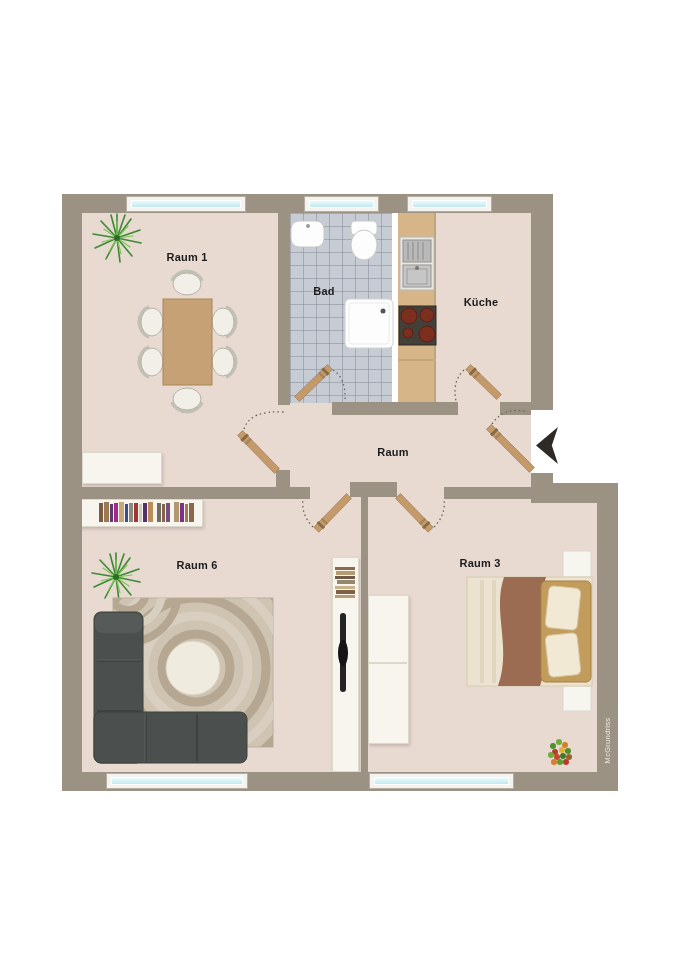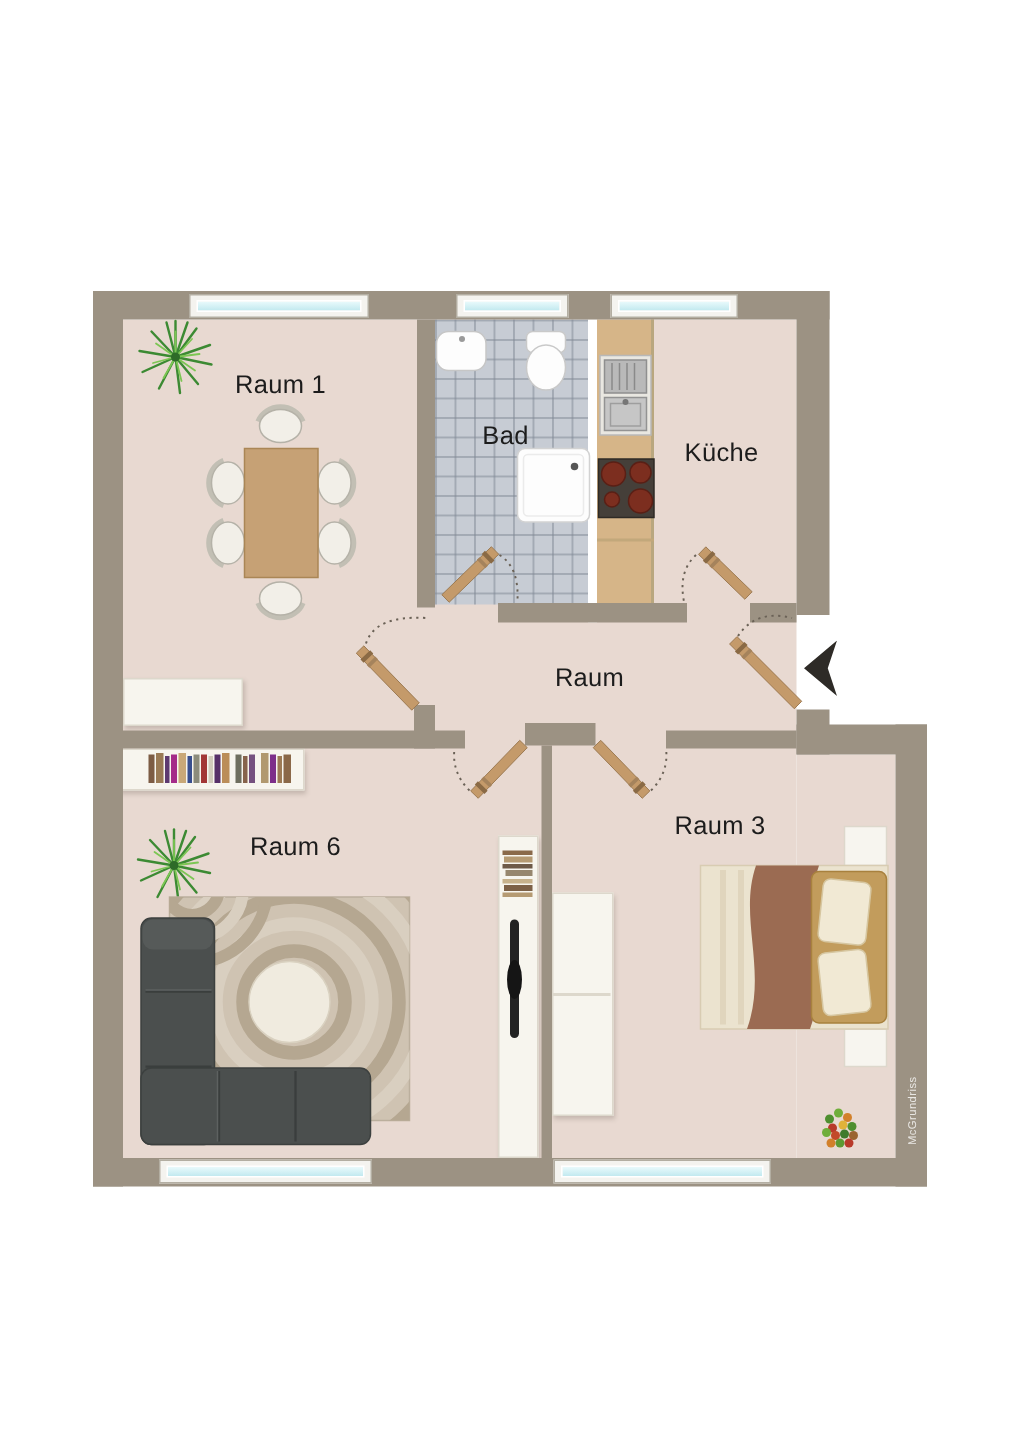--- a/index.html
+++ b/index.html
@@ -15,21 +15,21 @@
   .white-strip{position:absolute;background:#ffffff;z-index:2;}
   .counter{position:absolute;background:#d6b588;border-right:2px solid #b9a77f;z-index:2;}
   .counter-seam{position:absolute;background:#c2a87b;z-index:2;}
   .wall{position:absolute;background:#9c9283;z-index:4;}
   .window{position:absolute;background:#f4f3ef;border:1px solid #b3aea2;z-index:5;}
   .window .glass{position:absolute;left:4px;right:4px;top:3px;bottom:3px;
     background:linear-gradient(#e9fafc,#c2e9ef);border:1px solid #ffffff;}
   .furn{position:absolute;background:#f7f5ee;border:1px solid #ddd8cc;
     box-shadow:1px 2px 3px rgba(90,80,70,.25);z-index:2;}
   .room-label{position:absolute;transform:translate(-50%,-50%);color:#1c1c1c;
-    font-size:17px;letter-spacing:.2px;white-space:nowrap;z-index:8;}
+    font-size:11px;letter-spacing:.2px;white-space:nowrap;z-index:8;font-weight:bold;}
   .svg-layer{position:absolute;left:0;top:0;z-index:6;}
   .entrance-arrow{position:absolute;left:536px;top:427px;width:22px;height:37px;background:#2e2b27;
     clip-path:polygon(0% 50%,100% 0%,72% 50%,100% 100%);z-index:7;}
   .watermark{position:absolute;left:597px;top:710px;width:21px;height:60px;display:flex;
     align-items:center;justify-content:center;z-index:7;}
   .watermark span{transform:rotate(-90deg);transform-origin:center;color:rgba(255,255,255,.78);
     font-size:7.5px;white-space:nowrap;letter-spacing:.3px;}
   .chair-seat{fill:#f2efe8;stroke:#b5b2a8;stroke-width:1;}
   .chair-back{fill:none;stroke:#c2bfb4;stroke-width:3.5;}
   .door-arc{fill:none;stroke:#6b6257;stroke-width:1.3;stroke-dasharray:1.5 3;}
@@ -336,25 +336,25 @@
       <path class="door-arc" d="M434,527 Q446,515 444,499"></path>
       <g transform="translate(398,496) rotate(45.9)">
         <rect x="0" y="-3.5" width="47" height="7" fill="#c49a6a" stroke="#9a7850" stroke-width="0.6"></rect>
         <rect x="39" y="-4.5" width="3" height="9" fill="#8a6a45"></rect>
           <rect x="34" y="-4" width="2.5" height="8" fill="#a5835c"></rect>
       </g>
     </g>
   </svg>
 
   <div class="room-label" style="left:187px;top:257px;">Raum 1</div>
-  <div class="room-label" style="left:337px;top:291px;">Bad</div>
+  <div class="room-label" style="left:324px;top:291px;">Bad</div>
   <div class="room-label" style="left:481px;top:302px;">Küche</div>
   <div class="room-label" style="left:393px;top:452px;">Raum</div>
   <div class="room-label" style="left:197px;top:565px;">Raum 6</div>
-  <div class="room-label" style="left:480px;top:551px;">Raum 3</div>
+  <div class="room-label" style="left:480px;top:563px;">Raum 3</div>
 
   <div class="entrance-arrow"></div>
 
   <div class="watermark">
     <span>McGrundriss</span>
   </div>
 
 </div>
 
 </body></html>

